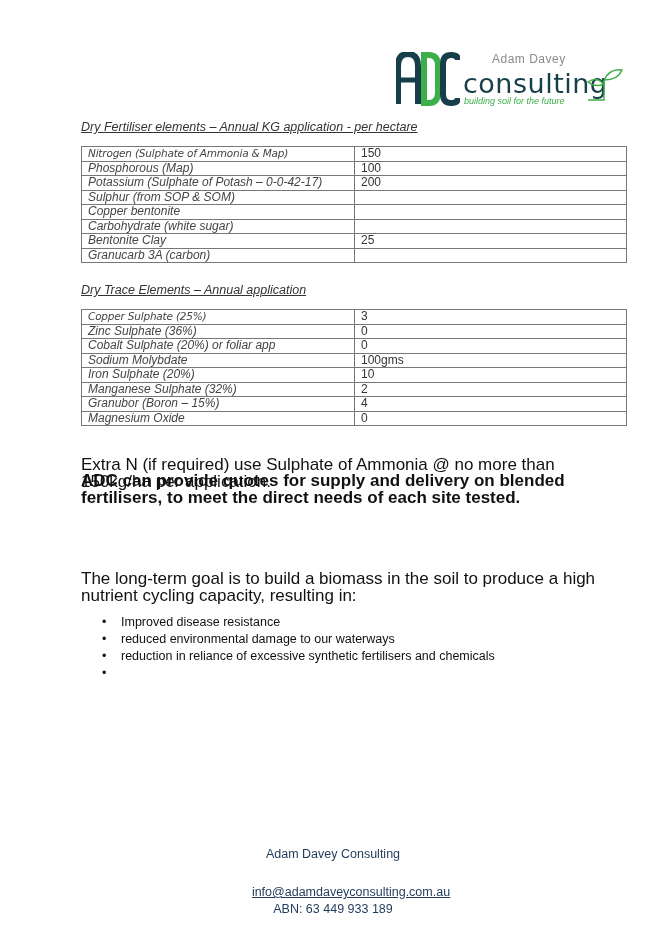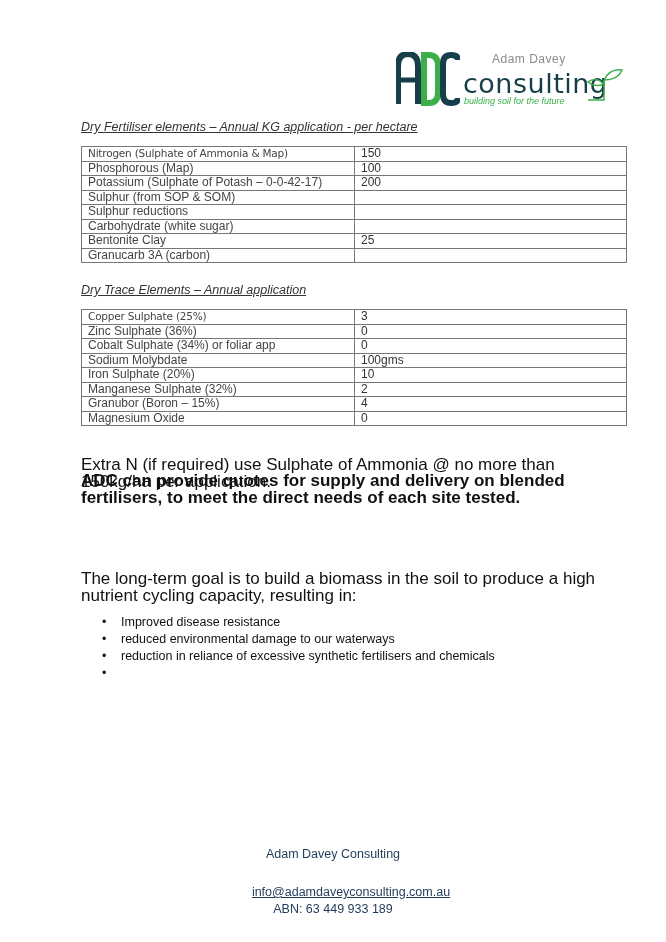--- a/index.html
+++ b/index.html
@@ -8,21 +8,21 @@
   .logo { position:absolute; left:396px; top:50px; width:230px; height:60px; }
   .logo-adc { position:absolute; left:0; top:2px; }
   .logo-name { position:absolute; left:68px; top:2px; font-size:12px; color:#8a8a8a; letter-spacing:0.5px;margin-left:28px; }
   .logo-consulting { position:absolute; left:67px; top:12px; font-size:27px; color:#173f4a; font-family:"DejaVu Sans", sans-serif; letter-spacing:0.5px;margin-top:6px; }
   .logo-tag { position:absolute; left:68px; top:46px; font-size:9px; color:#3cae4a; font-style:italic; }
   .logo-leaf { position:absolute; left:188px; top:16px; }
 
   .heading { position:absolute; left:81px; font-size:12.5px; font-style:italic; text-decoration:underline; color:#333; }
   table.t { position:absolute; left:81px; width:546px; border-collapse:collapse; }
   table.t td { border:1px solid #777; height:13.5px; padding:0 0 0 6px; font-size:12px; line-height:13.5px; color:#444; }
-  table.t td.k { width:266px; }
+  table.t td.k { width:266px; font-style:italic; }
   table.t td.k.small { font-size:10.5px; font-family:"DejaVu Sans", sans-serif; letter-spacing:-0.2px; }
   table.t td.v { color:#333; }
 
   .p { position:absolute; left:81px; width:540px; font-size:17px; line-height:17px; color:#111; }
   .bold { font-weight:bold; }
   ul.bul { position:absolute; left:81px; top:614px; margin:0; padding:0; list-style:none; }
   ul.bul li { font-size:12.5px; line-height:17px; height:17px; position:relative; padding-left:40px; }
   ul.bul li .dot { position:absolute; left:21px; top:0; }
 
   .footer { position:absolute; left:0; width:666px; text-align:center; font-size:12.5px; line-height:17px; color:#1f3a5a; }
@@ -61,21 +61,21 @@
       </tr>
   <tr>
         <td class="k">Potassium (Sulphate of Potash – 0-0-42-17)</td>
         <td class="v">200</td>
       </tr>
   <tr>
         <td class="k">Sulphur (from SOP &amp; SOM)</td>
         <td class="v"></td>
       </tr>
   <tr>
-        <td class="k">Sulphur reductions</td>
+        <td class="k">Copper bentonite</td>
         <td class="v"></td>
       </tr>
   <tr>
         <td class="k">Carbohydrate (white sugar)</td>
         <td class="v"></td>
       </tr>
   <tr>
         <td class="k">Bentonite Clay</td>
         <td class="v">25</td>
       </tr>
@@ -91,21 +91,21 @@
   <tbody>
       <tr>
         <td class="k small">Copper Sulphate (25%)</td>
         <td class="v">3</td>
       </tr>
   <tr>
         <td class="k">Zinc Sulphate (36%)</td>
         <td class="v">0</td>
       </tr>
   <tr>
-        <td class="k">Cobalt Sulphate (34%) or foliar app</td>
+        <td class="k">Cobalt Sulphate (20%) or foliar app</td>
         <td class="v">0</td>
       </tr>
   <tr>
         <td class="k">Sodium Molybdate</td>
         <td class="v">100gms</td>
       </tr>
   <tr>
         <td class="k">Iron Sulphate (20%)</td>
         <td class="v">10</td>
       </tr>

